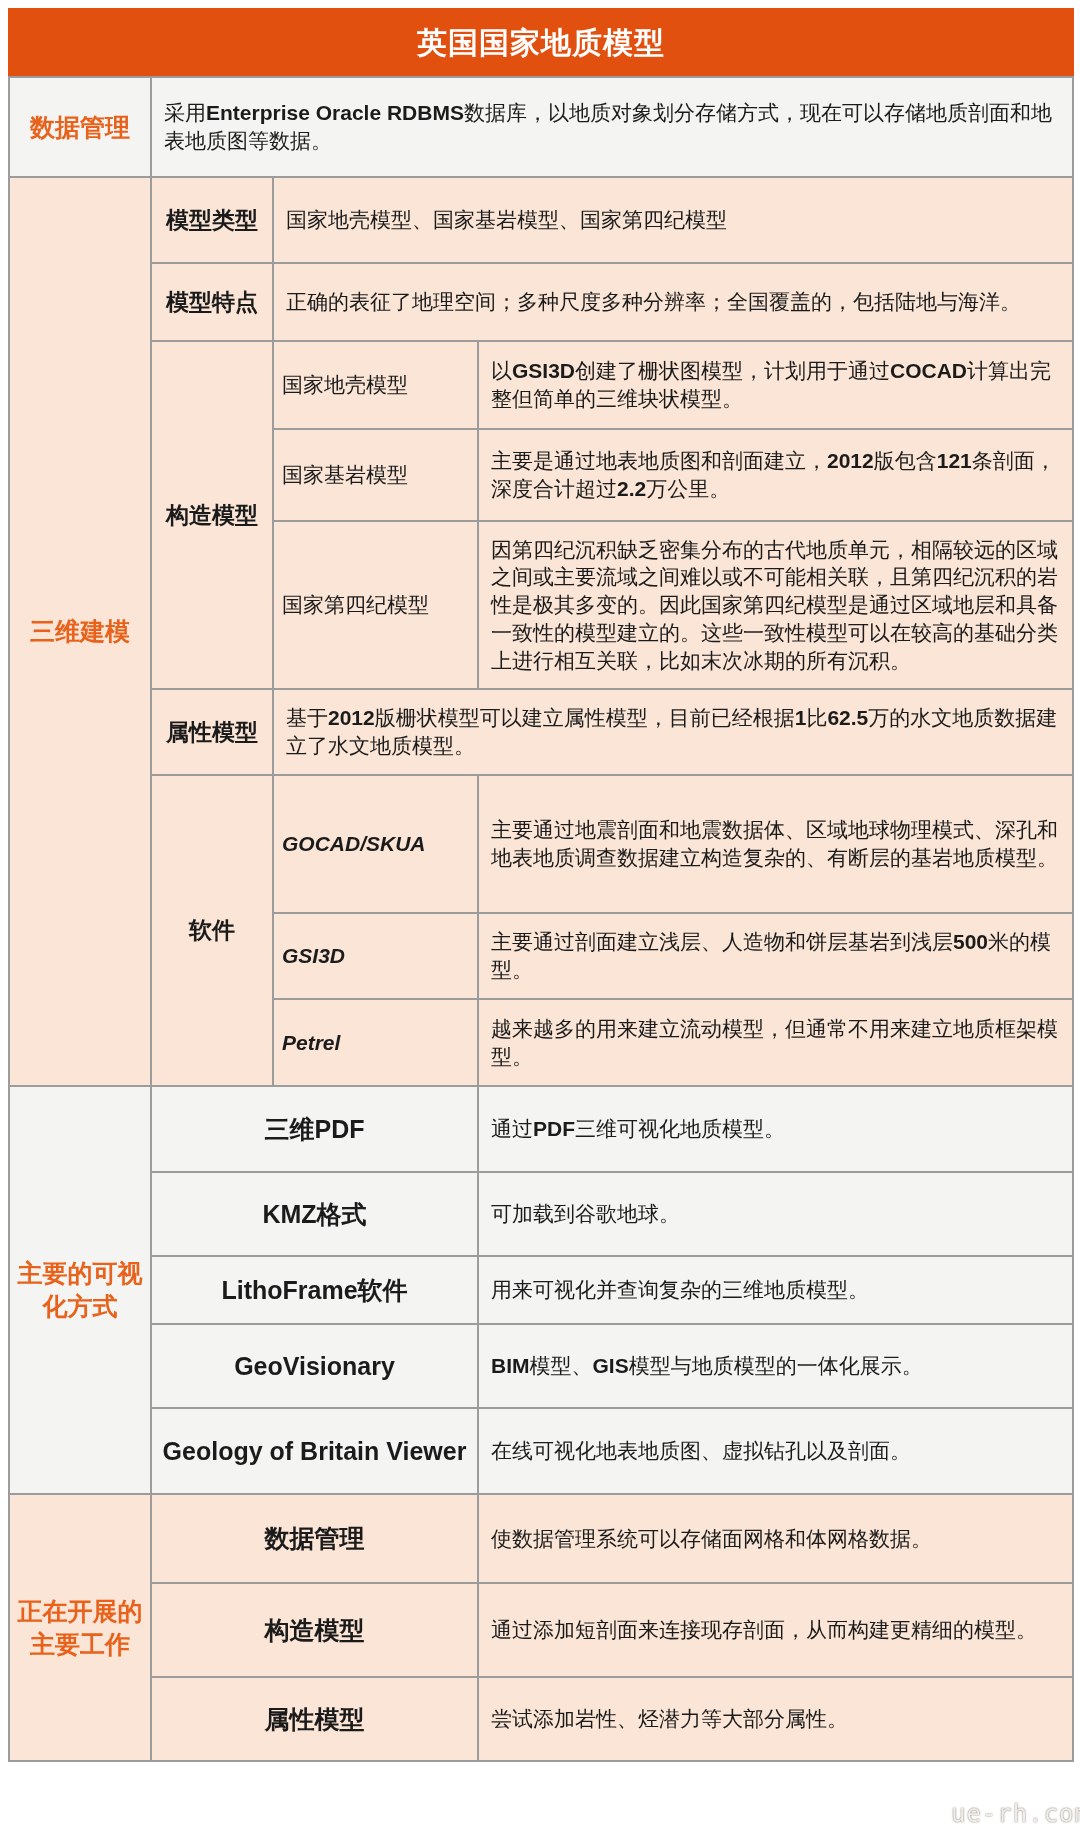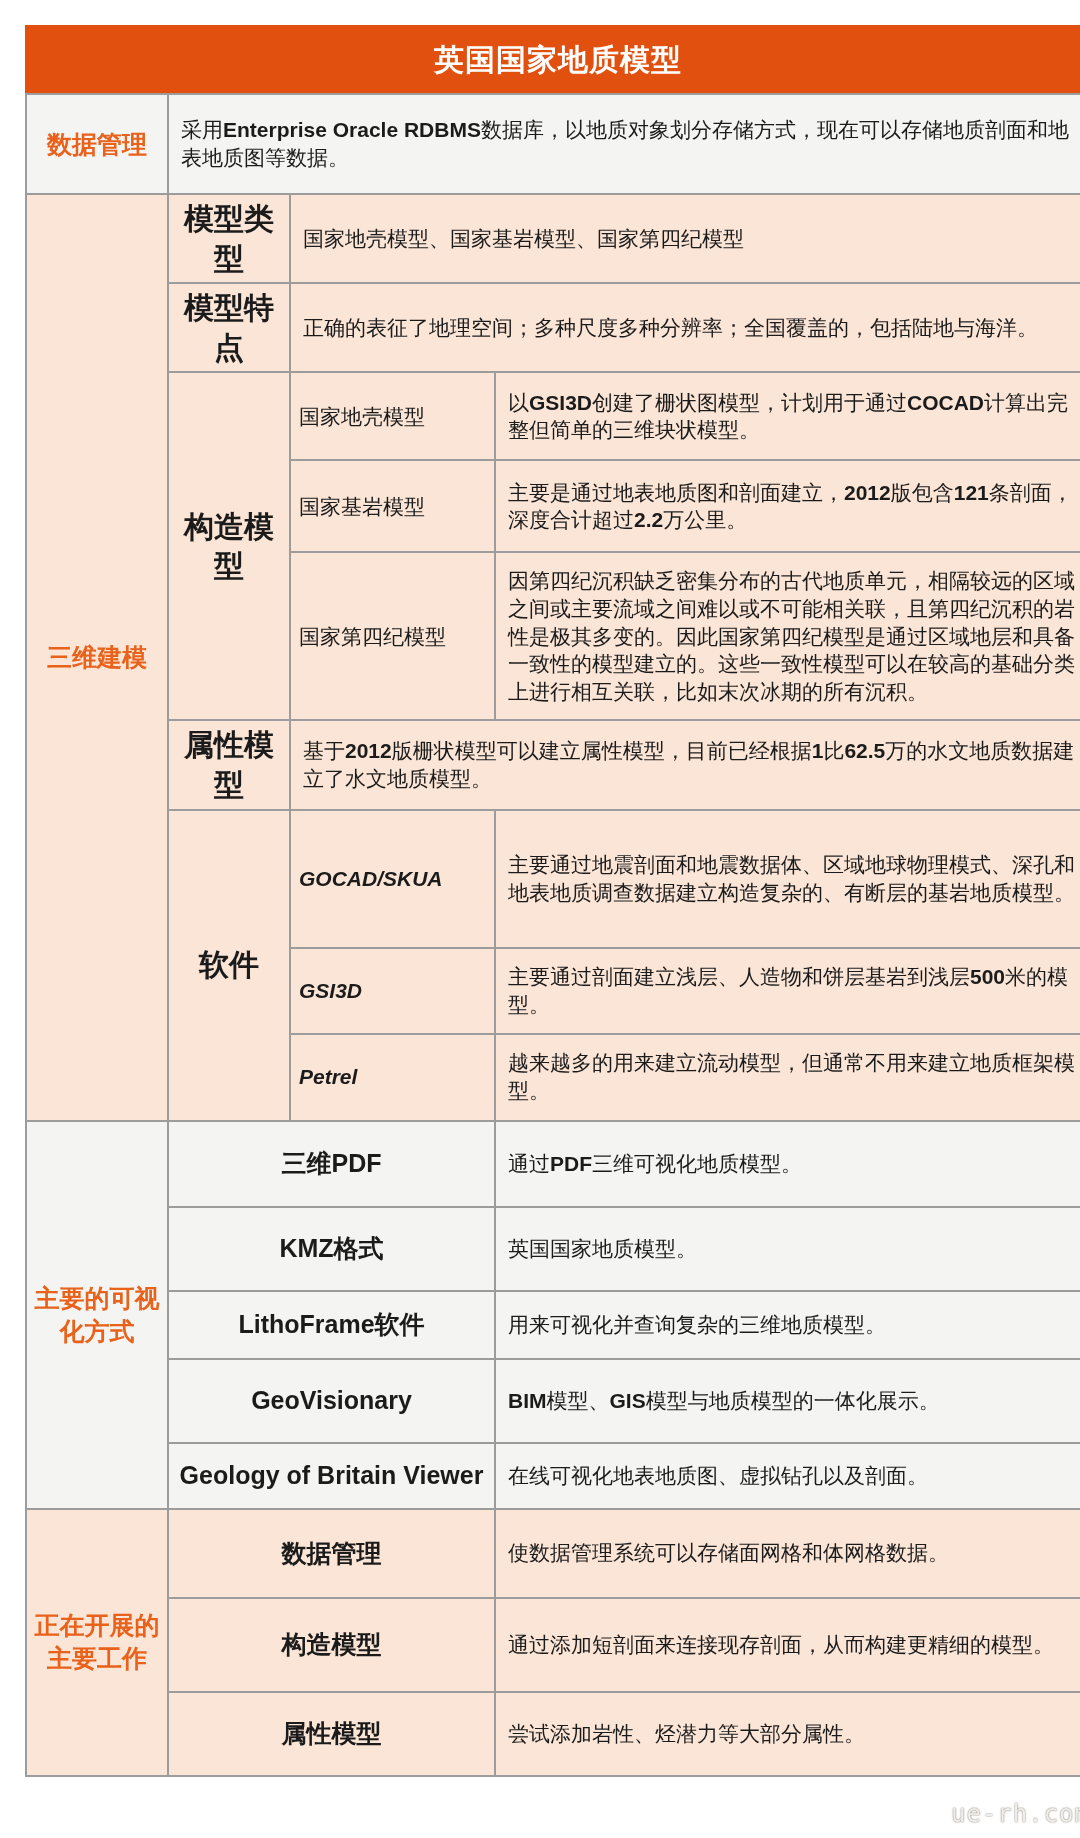--- a/index.html
+++ b/index.html
@@ -12,21 +12,21 @@
     --ink:#1b1b1b;
   }
   *{margin:0;padding:0;box-sizing:border-box;}
   html,body{background:#ffffff;}
   body{
     width:1080px;height:1838px;
     position:relative;overflow:hidden;
     font-family:"Liberation Sans","DejaVu Sans",sans-serif;
     color:var(--ink);
   }
-  .page{padding:25px;}
+  .page{padding:8px;}
   table{
     width:1064px;
     border-collapse:collapse;
     table-layout:fixed;
     border:2px solid var(--outer);
   }
   td{
     border:2px solid var(--border);
     vertical-align:middle;
     font-size:21px;
@@ -48,21 +48,21 @@
   td.sec{
     text-align:center;
     font-weight:bold;
     font-size:25px;
     color:var(--accent);
     padding:4px 6px;
   }
   
   td.lab{
     font-weight:bold;
-    font-size:30px;
+    font-size:23px;
     text-align:center;
     padding:4px 4px;
   }
   td.name{
     text-align:left;
     padding:4px 8px;
   }
   td.name-b{
     font-weight:bold;
     text-align:left;
@@ -155,31 +155,31 @@
       <td class="content bg-peach">越来越多的用来建立流动模型，但通常不用来建立地质框架模型。</td>
     </tr>
 
     <tr style="height:86px">
       <td class="sec bg-gray" rowspan="5">主要的可视化方式</td>
       <td class="labwide bg-gray" colspan="2">三维PDF</td>
       <td class="content bg-gray">通过<b>PDF</b>三维可视化地质模型。</td>
     </tr>
     <tr style="height:84px">
       <td class="labwide bg-gray" colspan="2">KMZ格式</td>
-      <td class="content bg-gray">英国国家地质模型。</td>
+      <td class="content bg-gray">可加载到谷歌地球。</td>
     </tr>
     <tr style="height:68px">
       <td class="labwide bg-gray" colspan="2">LithoFrame软件</td>
       <td class="content bg-gray">用来可视化并查询复杂的三维地质模型。</td>
     </tr>
     <tr style="height:84px">
       <td class="labwide bg-gray" colspan="2">GeoVisionary</td>
       <td class="content bg-gray"><b>BIM</b>模型、<b>GIS</b>模型与地质模型的一体化展示。</td>
     </tr>
-    <tr style="height:66px">
+    <tr style="height:86px">
       <td class="labwide bg-gray" colspan="2">Geology of Britain Viewer</td>
       <td class="content bg-gray">在线可视化地表地质图、虚拟钻孔以及剖面。</td>
     </tr>
 
     <tr style="height:89px">
       <td class="sec bg-peach" rowspan="3">正在开展的主要工作</td>
       <td class="labwide bg-peach" colspan="2">数据管理</td>
       <td class="content bg-peach">使数据管理系统可以存储面网格和体网格数据。</td>
     </tr>
     <tr style="height:94px">

